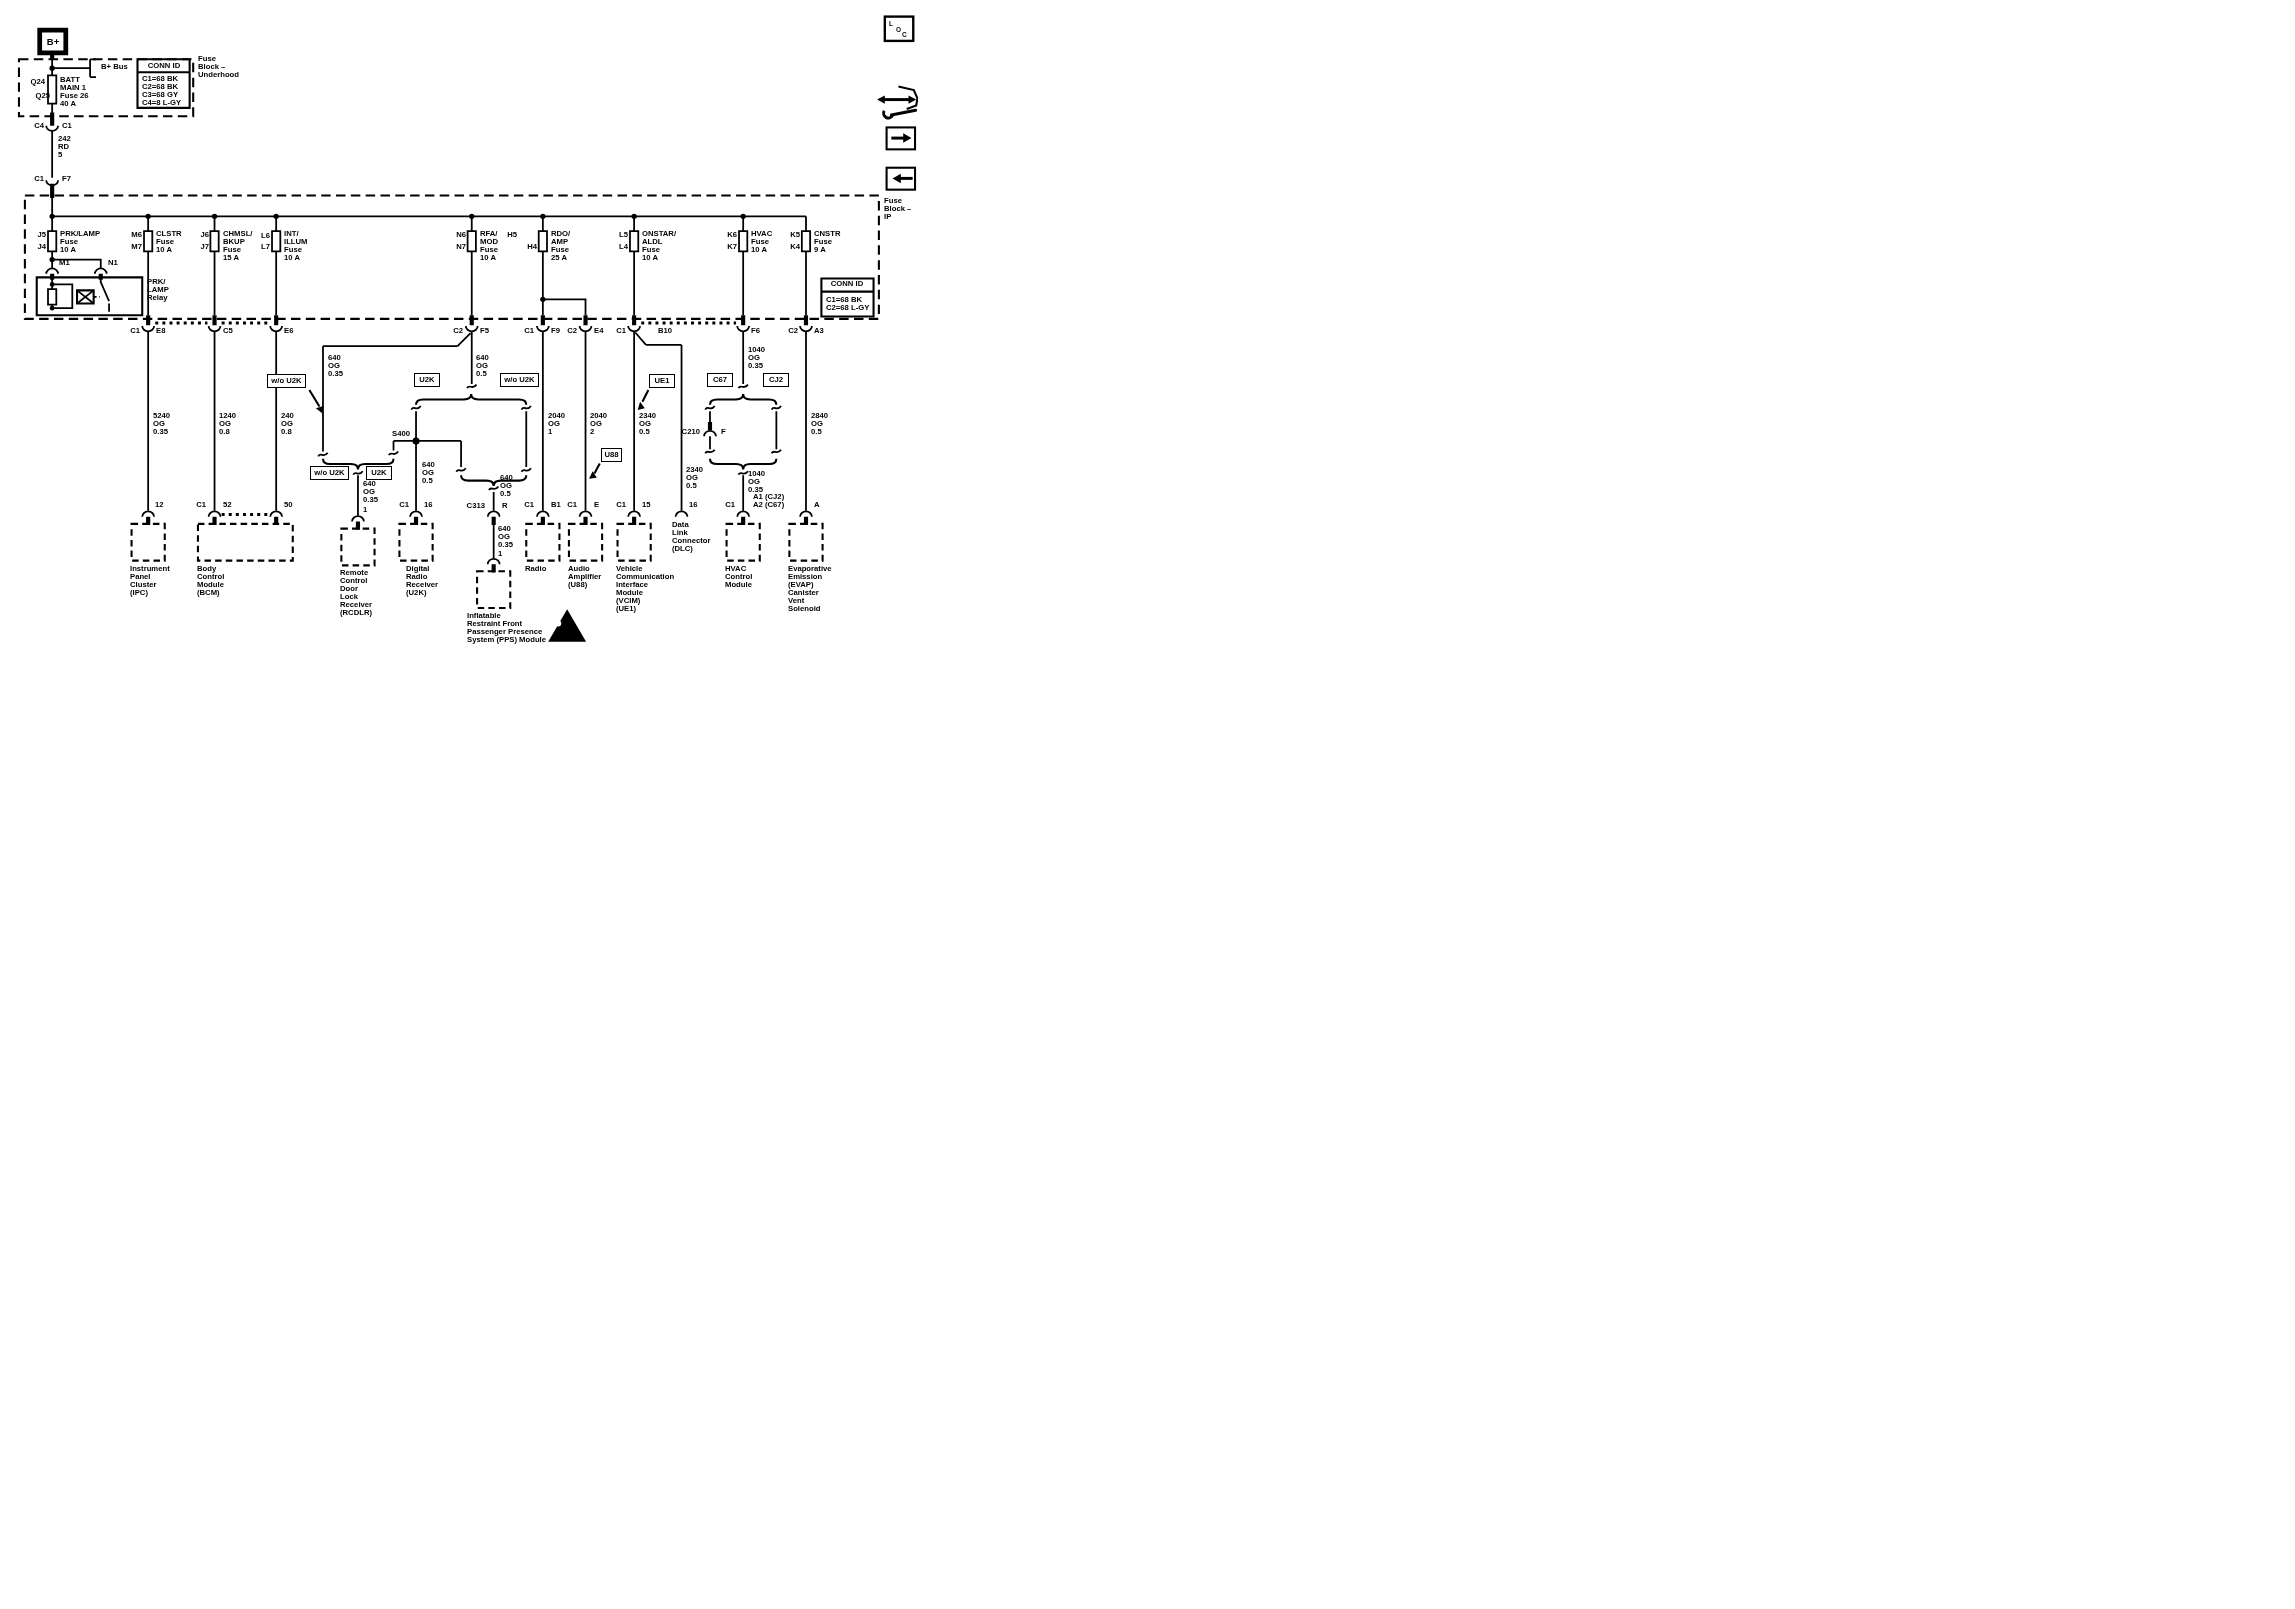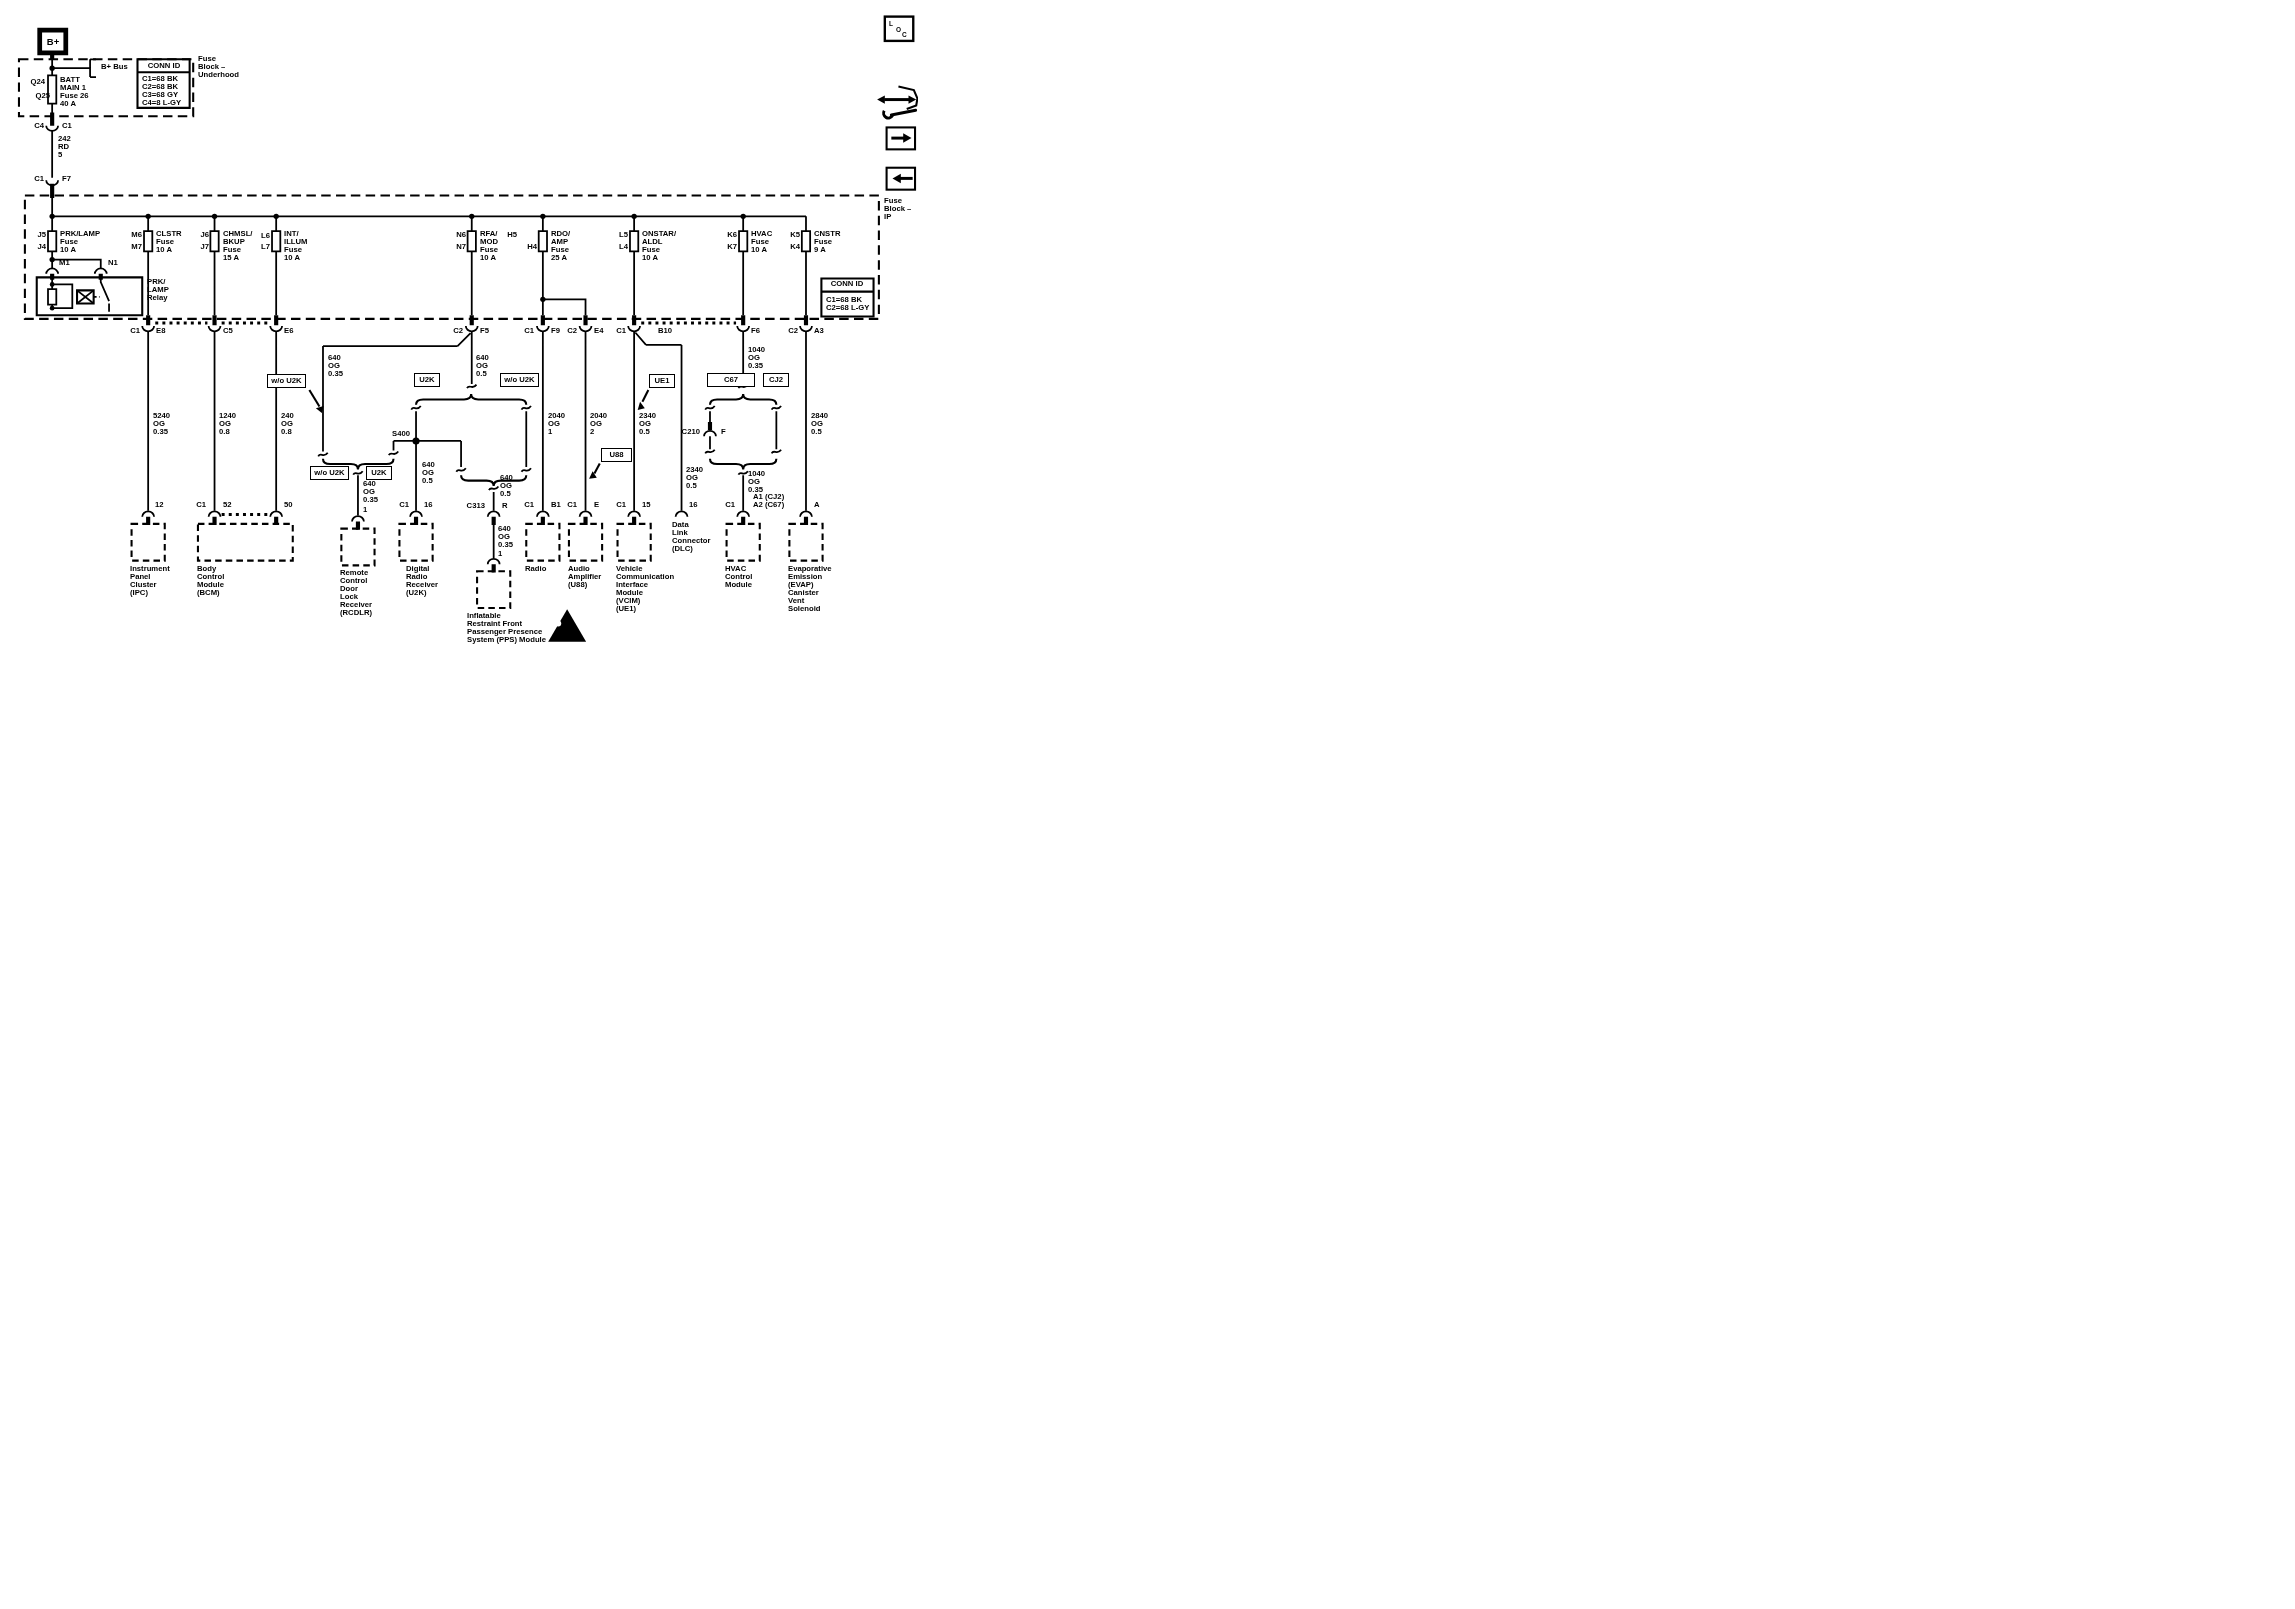--- a/index.html
+++ b/index.html
@@ -309,22 +309,22 @@
 <div class="lbl" style="left:811px;top:412px">2840
 OG
 0.5</div>
 
 <div class="opt" style="left:267px;top:374px;width:39px">w/o U2K</div>
 <div class="opt" style="left:414px;top:373px;width:26px">U2K</div>
 <div class="opt" style="left:500px;top:373px;width:39px">w/o U2K</div>
 <div class="opt" style="left:310px;top:466px;width:39px">w/o U2K</div>
 <div class="opt" style="left:366px;top:466px;width:26px">U2K</div>
 <div class="opt" style="left:649px;top:374px;width:26px">UE1</div>
-<div class="opt" style="left:601px;top:448px;width:31px">U88</div>
-<div class="opt" style="left:707px;top:373px;width:48px">C67</div>
+<div class="opt" style="left:601px;top:448px;width:21px">U88</div>
+<div class="opt" style="left:707px;top:373px;width:26px">C67</div>
 <div class="opt" style="left:763px;top:373px;width:26px">CJ2</div>
 
 <div class="lbl r" style="left:700px;top:428px">C210</div>
 <div class="lbl" style="left:721px;top:428px">F</div>
 <div class="lbl r" style="left:485px;top:502px">C313</div>
 <div class="lbl" style="left:502px;top:502px">R</div>
 
 <div class="lbl" style="left:155px;top:501px">12</div>
 <div class="lbl r" style="left:206px;top:501px">C1</div>
 <div class="lbl" style="left:223px;top:501px">52</div>

